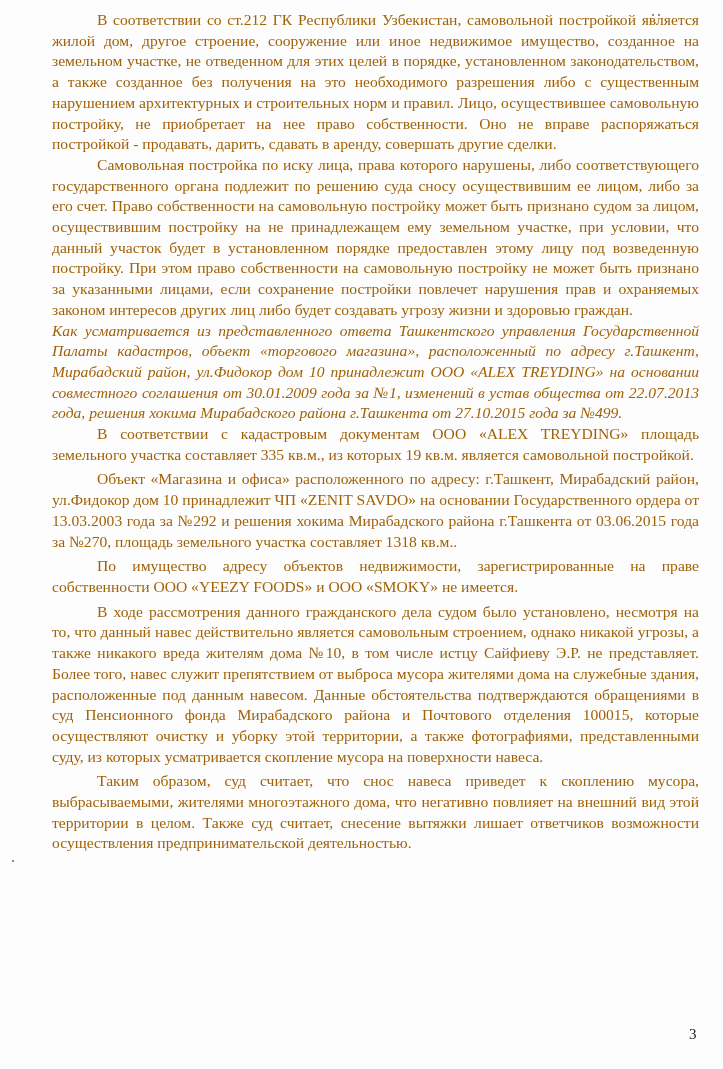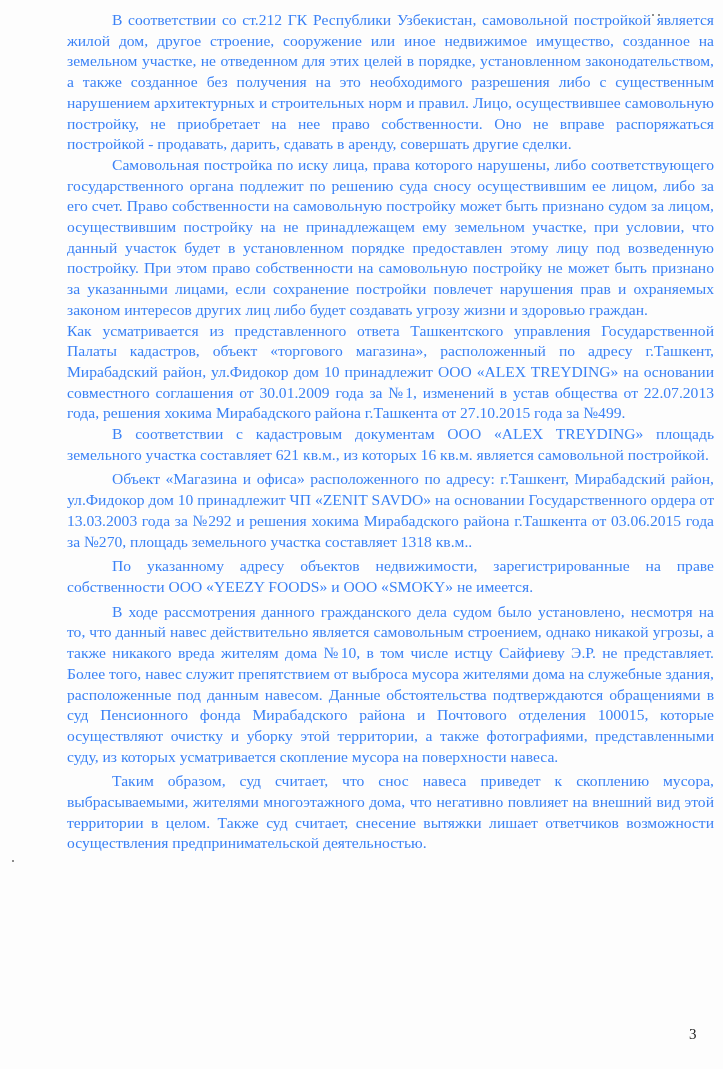--- a/index.html
+++ b/index.html
@@ -4,26 +4,25 @@
 <style>
   html, body { margin: 0; padding: 0; background: #ffffff; }
   body { width: 723px; height: 1069px; position: relative; overflow: hidden; }
   .page {
     position: absolute; left: 0; top: 0; width: 723px; height: 1069px;
     background: #fdfdfd;
   }
   .text-block {
     position: absolute; left: 52px; top: 10px; width: 647px;
     font-family: "Liberation Serif", "DejaVu Serif", serif;
-    font-size: 15.6px; line-height: 20.7px; color: #3b82f6;
+    font-size: 15.6px; line-height: 20.7px; color: #a16207;
     text-align: justify;
-    margin-left: 15px;
   }
   .para { margin: 0; text-indent: 45px; }
-  .para.noindent { text-indent: 0; }
+  .para.noindent { text-indent: 0; font-style: italic; }
   .para.gap-before { margin-top: 4px; }
   .page-number {
     position: absolute; left: 689px; top: 1026px;
     font-family: "Liberation Serif", serif; font-size: 15px; color: #222;
   }
   .scan-mark {
     position: absolute; width: 2px; height: 2px; background: #666; border-radius: 1px;
   }
 </style>
 </head>
@@ -31,21 +30,21 @@
 
 <div class="page">
   <div class="scan-mark" style="left:652px; top:14px;"></div>
   <div class="scan-mark" style="left:658px; top:14px;"></div>
   <div class="scan-mark" style="left:12px; top:860px;"></div>
 
   <div class="text-block">
     <p class="para">В соответствии со ст.212 ГК Республики Узбекистан, самовольной постройкой является жилой дом, другое строение, сооружение или иное недвижимое имущество, созданное на земельном участке, не отведенном для этих целей в порядке, установленном законодательством, а также созданное без получения на это необходимого разрешения либо с существенным нарушением архитектурных и строительных норм и правил. Лицо, осуществившее самовольную постройку, не приобретает на нее право собственности. Оно не вправе распоряжаться постройкой - продавать, дарить, сдавать в аренду, совершать другие сделки.</p>
     <p class="para">Самовольная постройка по иску лица, права которого нарушены, либо соответствующего государственного органа подлежит по решению суда сносу осуществившим ее лицом, либо за его счет. Право собственности на самовольную постройку может быть признано судом за лицом, осуществившим постройку на не принадлежащем ему земельном участке, при условии, что данный участок будет в установленном порядке предоставлен этому лицу под возведенную постройку. При этом право собственности на самовольную постройку не может быть признано за указанными лицами, если сохранение постройки повлечет нарушения прав и охраняемых законом интересов других лиц либо будет создавать угрозу жизни и здоровью граждан.</p>
     <p class="para noindent">Как усматривается из представленного ответа Ташкентского управления Государственной Палаты кадастров, объект «торгового магазина», расположенный по адресу г.Ташкент, Мирабадский район, ул.Фидокор дом 10 принадлежит ООО «ALEX TREYDING» на основании совместного соглашения от 30.01.2009 года за №1, изменений в устав общества от 22.07.2013 года, решения хокима Мирабадского района г.Ташкента от 27.10.2015 года за №499.</p>
-    <p class="para">В соответствии с кадастровым документам ООО «ALEX TREYDING» площадь земельного участка составляет 621 кв.м., из которых 16 кв.м. является самовольной постройкой.</p>
+    <p class="para">В соответствии с кадастровым документам ООО «ALEX TREYDING» площадь земельного участка составляет 335 кв.м., из которых 19 кв.м. является самовольной постройкой.</p>
     <p class="para gap-before">Объект «Магазина и офиса» расположенного по адресу: г.Ташкент, Мирабадский район, ул.Фидокор дом 10 принадлежит ЧП «ZENIT SAVDO» на основании Государственного ордера от 13.03.2003 года за №292 и решения хокима Мирабадского района г.Ташкента от 03.06.2015 года за №270, площадь земельного участка составляет 1318 кв.м..</p>
-    <p class="para gap-before">По указанному адресу объектов недвижимости, зарегистрированные на праве собственности ООО «YEEZY FOODS» и ООО «SMOKY» не имеется.</p>
+    <p class="para gap-before">По имущество адресу объектов недвижимости, зарегистрированные на праве собственности ООО «YEEZY FOODS» и ООО «SMOKY» не имеется.</p>
     <p class="para gap-before">В ходе рассмотрения данного гражданского дела судом было установлено, несмотря на то, что данный навес действительно является самовольным строением, однако никакой угрозы, а также никакого вреда жителям дома №10, в том числе истцу Сайфиеву Э.Р. не представляет. Более того, навес служит препятствием от выброса мусора жителями дома на служебные здания, расположенные под данным навесом. Данные обстоятельства подтверждаются обращениями в суд Пенсионного фонда Мирабадского района и Почтового отделения 100015, которые осуществляют очистку и уборку этой территории, а также фотографиями, представленными суду, из которых усматривается скопление мусора на поверхности навеса.</p>
     <p class="para gap-before">Таким образом, суд считает, что снос навеса приведет к скоплению мусора, выбрасываемыми, жителями многоэтажного дома, что негативно повлияет на внешний вид этой территории в целом. Также суд считает, снесение вытяжки лишает ответчиков возможности осуществления предпринимательской деятельностью.</p>
   </div>
 
   <div class="page-number">3</div>
 </div>
 
 </body></html>

